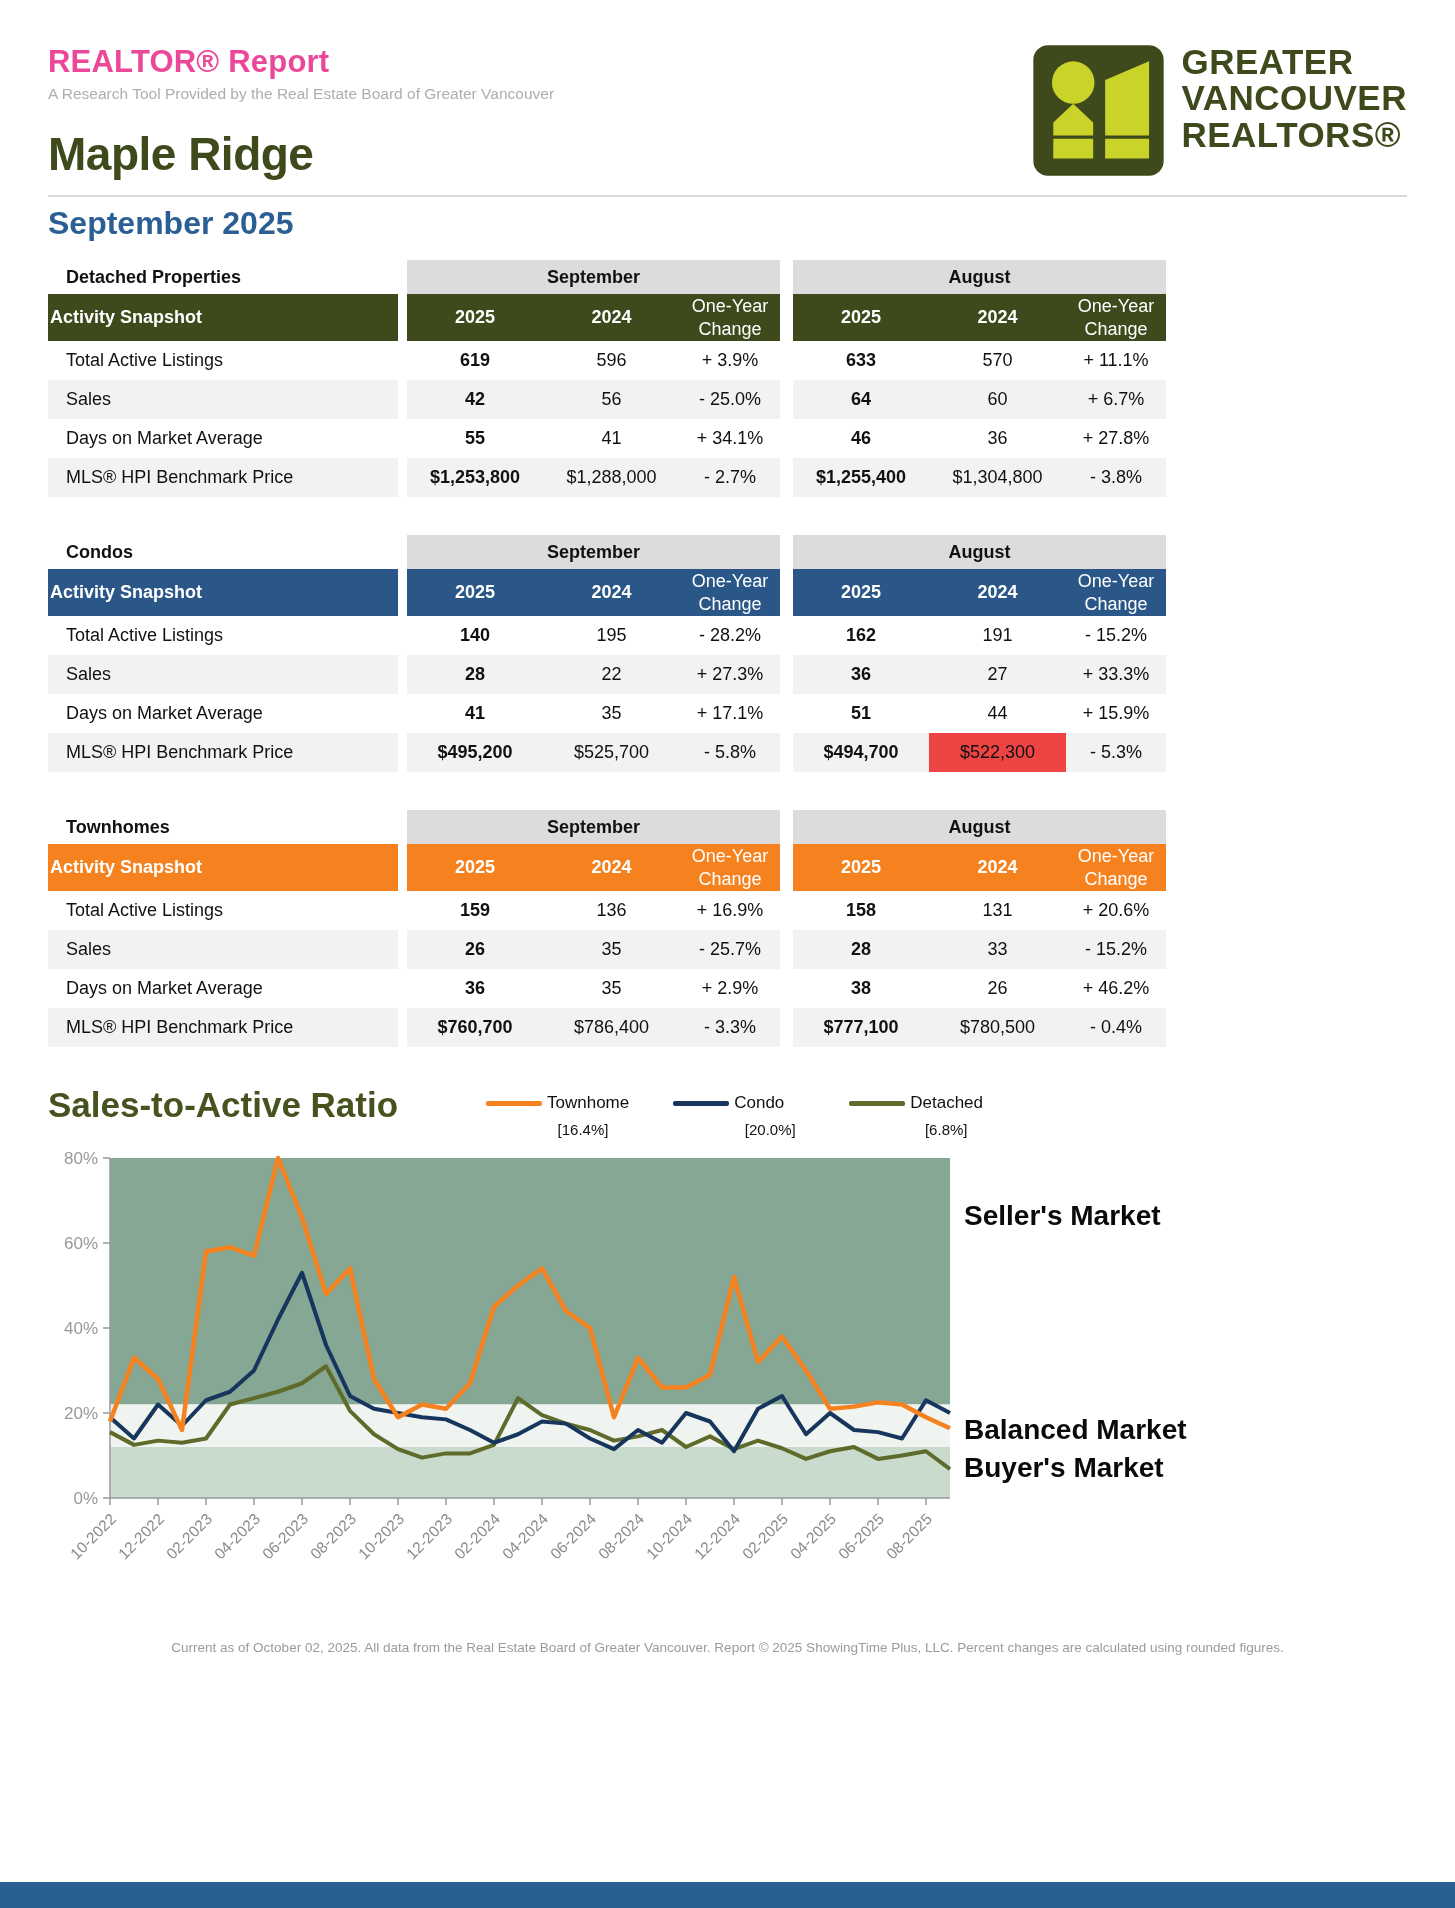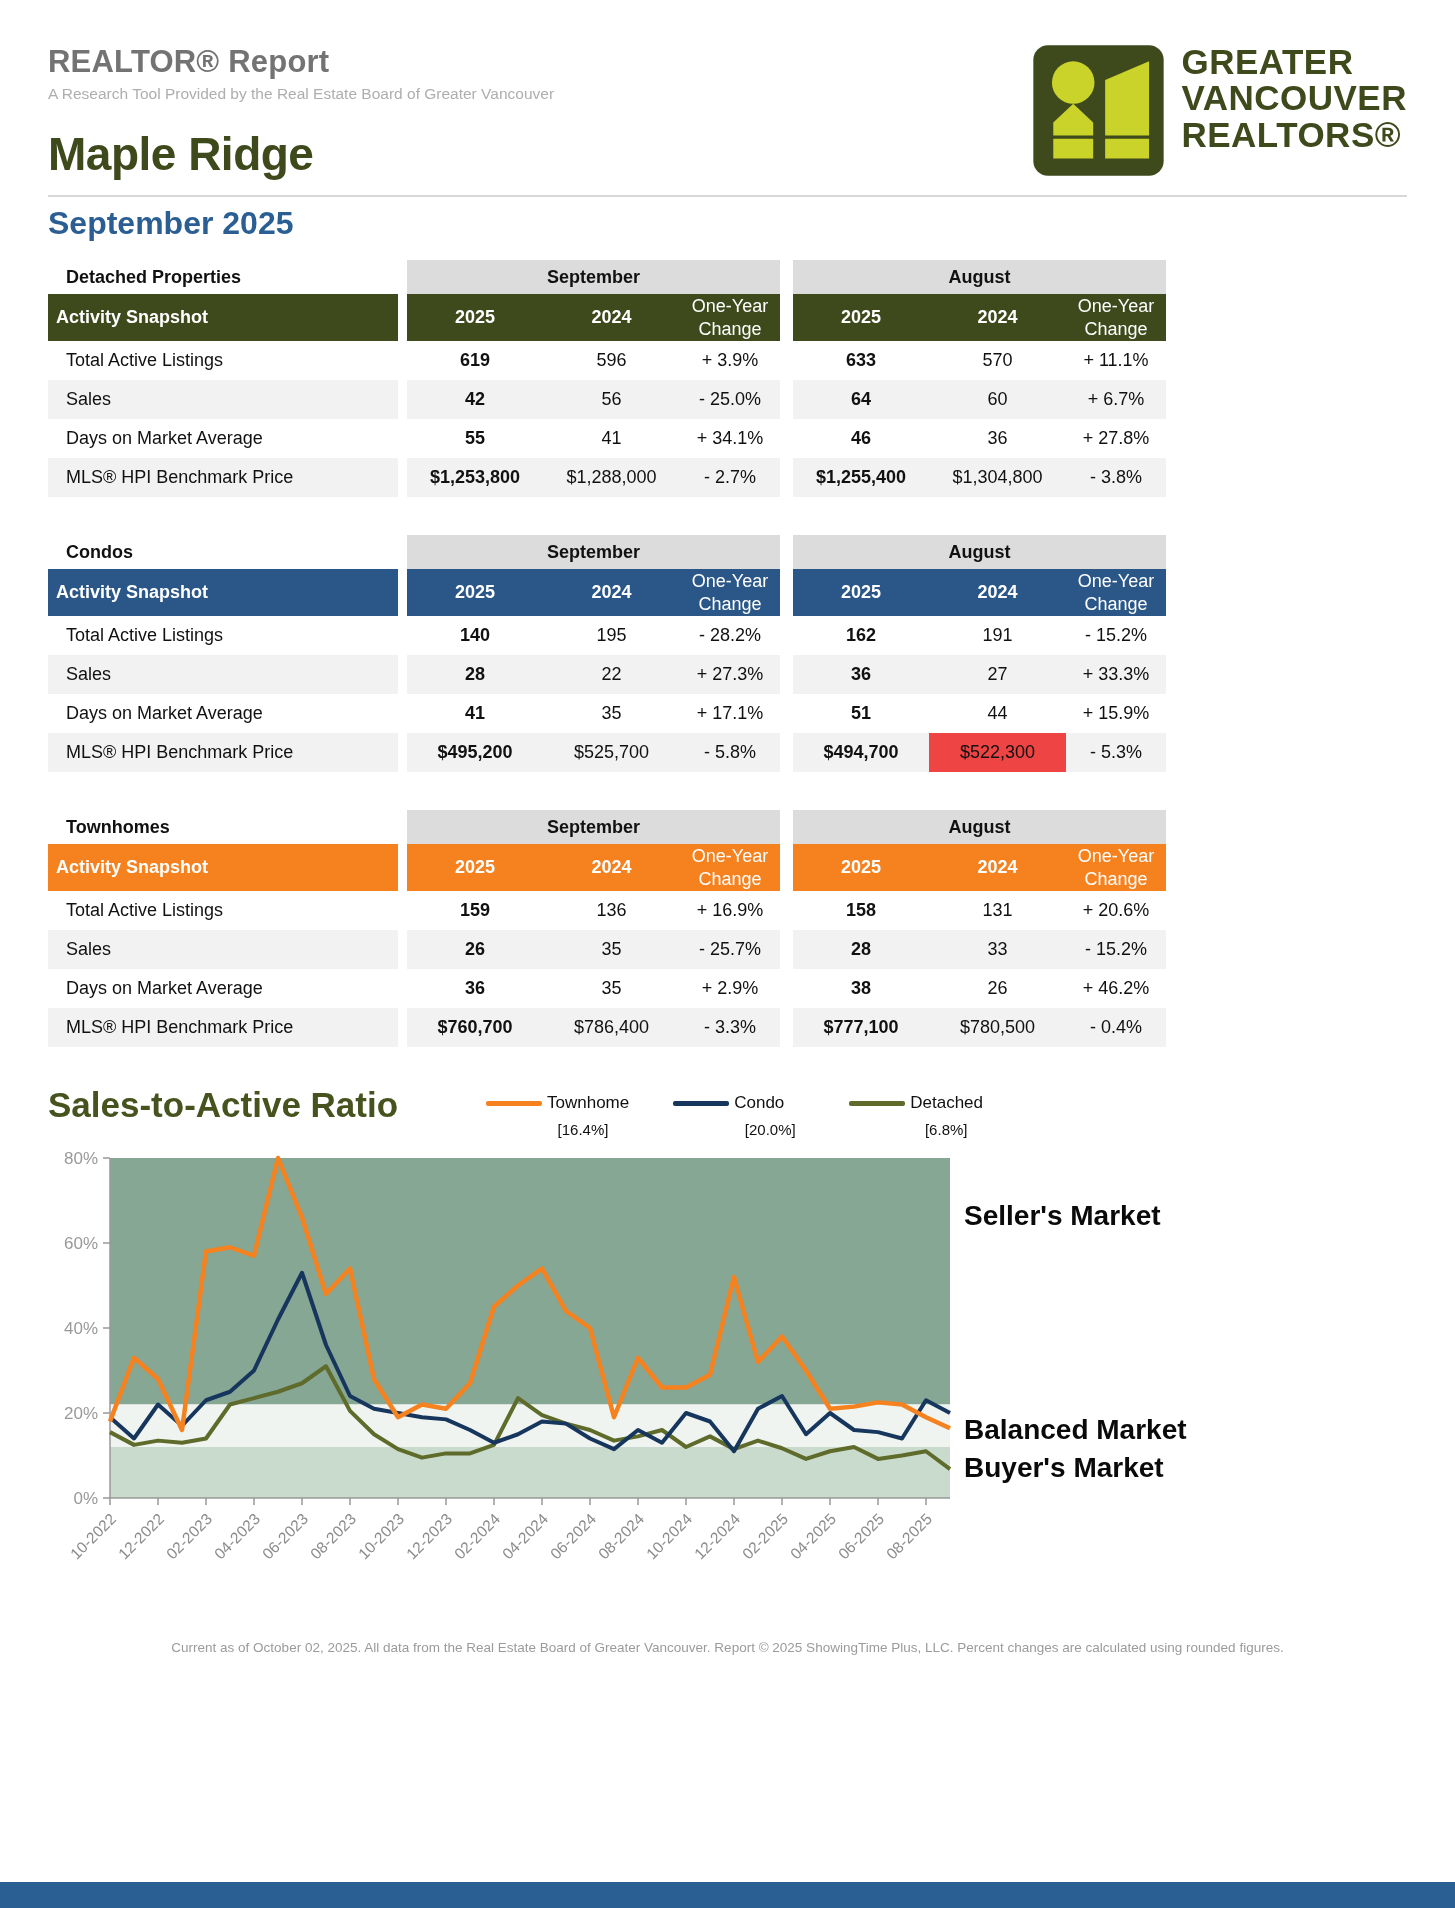--- a/index.html
+++ b/index.html
@@ -1,40 +1,40 @@
 <!DOCTYPE html>
 <html><head>
 <meta charset="utf-8">
 <style>
   html,body { margin:0; padding:0; background:#ffffff; }
   body { font-family:"Liberation Sans", sans-serif; color:#111; }
   .page { width:1455px; height:1908px; position:relative; background:#fff; overflow:hidden; }
 
   
   .hdr { display:flex; justify-content:space-between; align-items:flex-start; padding:34px 48px 0 48px; }
-  .report-title { font-size:31px; font-weight:bold; color:#737373; margin:10px 0 5px; letter-spacing:0.2px; }
+  .report-title { font-size:31px; font-weight:bold; color:#ec4899; margin:10px 0 5px; letter-spacing:0.2px; }
   .report-subtitle { font-size:15.5px; color:#aeaeae; margin:0 0 24px; }
   .area-title { font-size:46px; font-weight:bold; color:#3e4a1c; margin:0; letter-spacing:-0.5px; }
   .logo-block { display:flex; gap:16px; align-items:flex-start; margin-top:10px; }
   .logo-mark { width:133px; height:133px; display:block; }
   .logo-text { font-size:35px; font-weight:800; color:#3e4a1c; line-height:1.04; letter-spacing:0.5px; margin-top:0px; }
   .rule { border:none; border-top:2px solid #d8d8d8; margin:14px 48px 8px 48px; }
   .month-title { font-size:32px; font-weight:bold; color:#2b5f94; margin:4px 48px 18px 48px; }
 
   
   .tables { margin:0 48px; }
   .rpt-table { margin-bottom:38px; }
   .t-row { display:grid; grid-template-columns:350px 9px 136px 137px 100px 13px 136px 137px 100px; }
   .t-row .cell { display:flex; align-items:center; justify-content:center; font-size:18px; }
   .title-row { height:34px; }
   .section-title { justify-content:flex-start !important; padding-left:18px; font-weight:bold; font-size:21px; background:#fff; }
   .month-cell { background:#dcdcdc; font-weight:bold; font-size:20px; }
   .activity-row { height:47px; }
   .activity-row .cell { color:#fff; }
-  .snapshot-label { justify-content:flex-start !important; padding-left:8px; font-weight:bold; font-size:19px; }
+  .snapshot-label { justify-content:flex-start !important; padding-left:2px; font-weight:bold; font-size:19px; }
   .year-hdr { font-weight:bold; font-size:20px; }
   .chg-hdr { font-size:13.5px; line-height:1.25; text-align:center; padding:0 8px; }
   .data-row { height:39px; }
   .row-label { justify-content:flex-start !important; padding-left:18px; font-size:19px; color:#111; }
   .val { font-size:18px; color:#111; }
   .val.bold { font-weight:bold; }
   .gapcell { background:#fff; }
 
   
   .chart-section { margin:30px 0 0 48px; }

